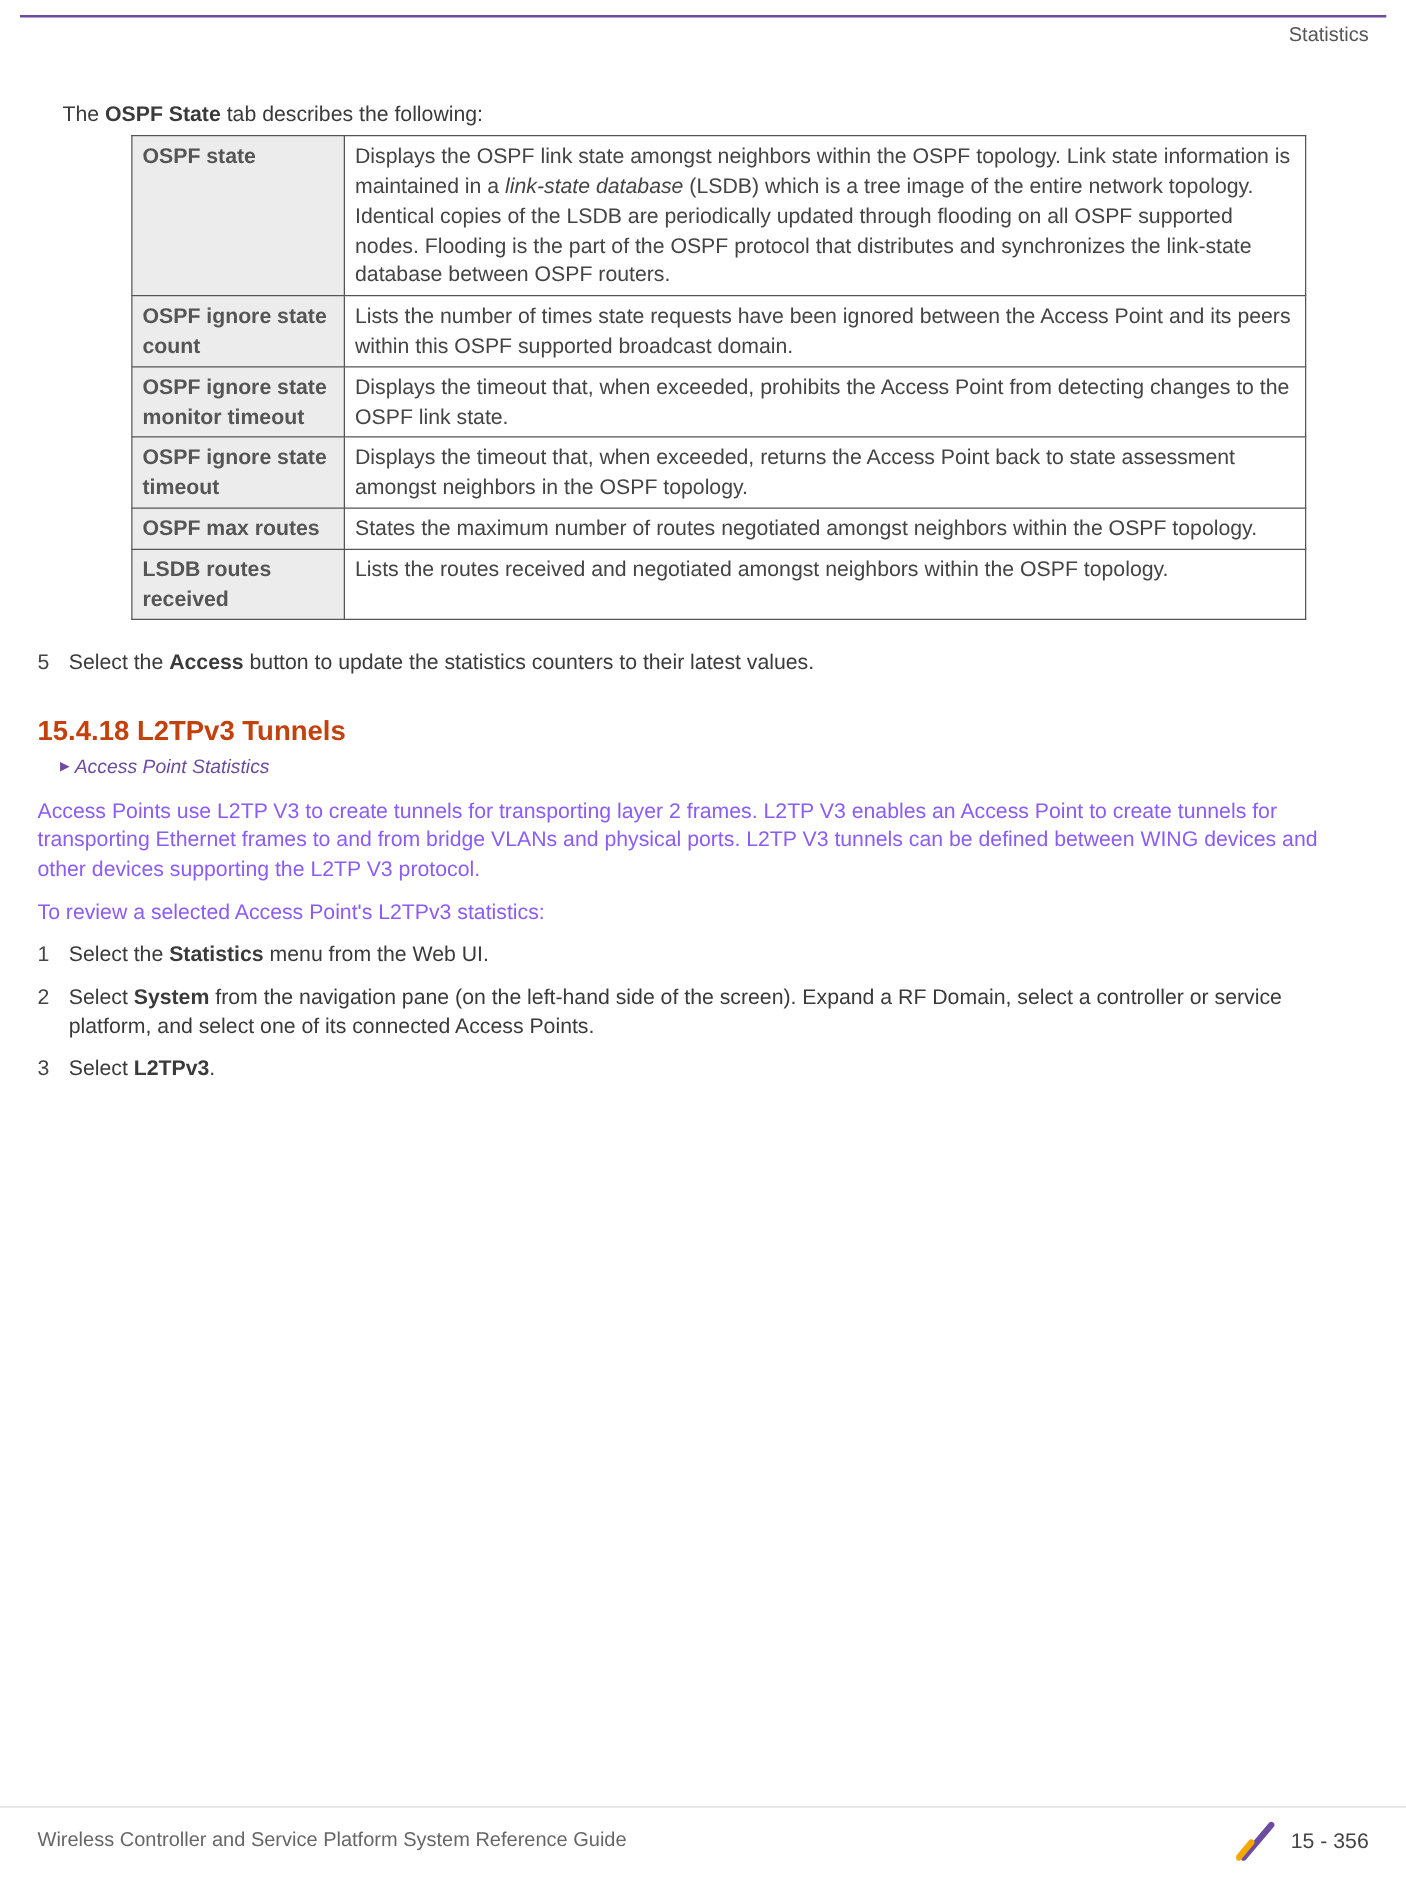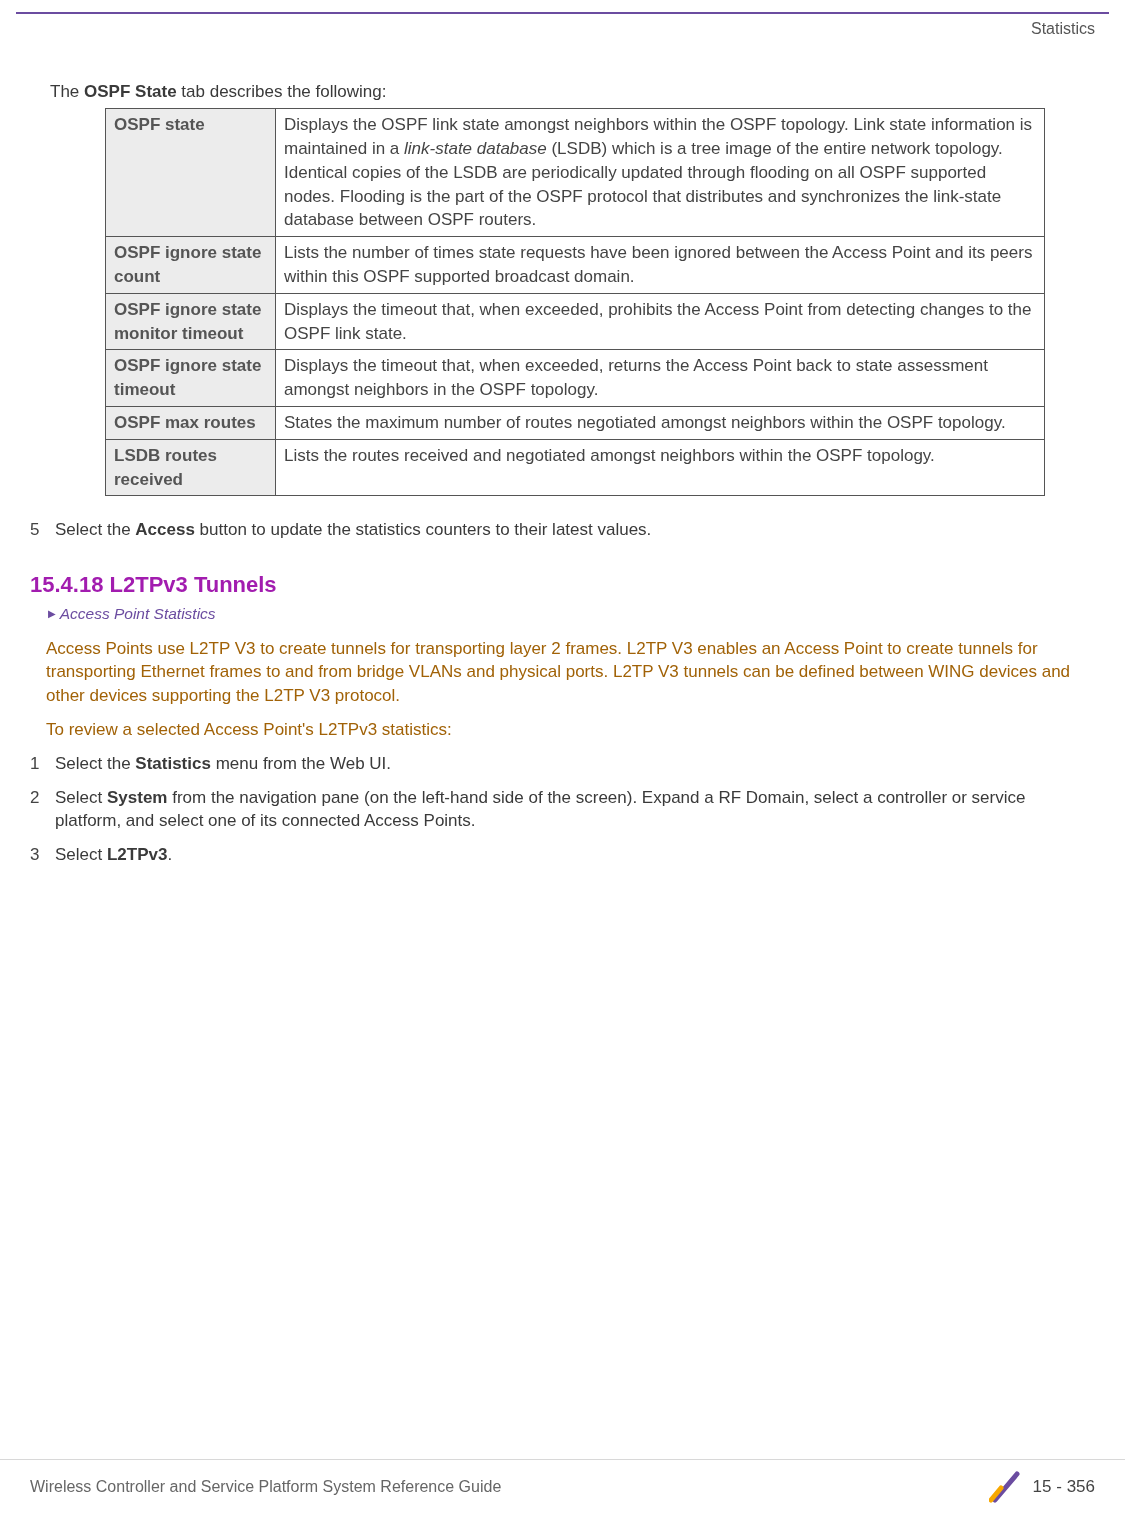--- a/index.html
+++ b/index.html
@@ -61,21 +61,21 @@
     margin: 10px 0;
   }
   .numitem .num {
     width: 25px;
     flex-shrink: 0;
     color: #444;
   }
   .numitem .txt { flex: 1; }
   .bold-inline { font-weight: 600; color: #3a3a3a; }
   h2.section {
-    color: #a21caf;
+    color: #c2410c;
     font-weight: 700;
     font-size: 22px;
     margin-top: 28px;
     margin-bottom: 2px;
   }
   .crumb {
     color: #6b4ca0;
     font-style: italic;
     font-size: 15.5px;
     margin-left: 18px;
@@ -83,29 +83,29 @@
     display: flex;
     align-items: center;
     gap: 2px;
   }
   .crumb .tri {
     font-style: normal;
     font-size: 10px;
     margin-right: 2px;
   }
   p.body {
-    margin: 10px 16px;
-    color: #a16207;
+    margin: 10px 0;
+    color: #8b5cf6;
   }
   .footer {
     border-top: 1px solid #d8d8d8;
     display: flex;
     align-items: center;
     justify-content: space-between;
-    padding: 10px 30px 14px 30px;
+    padding: 10px 30px 28px 30px;
     margin-top: auto;
   }
   .footer-left {
     color: #666;
     font-size: 16px;
   }
   .footer-right {
     display: flex;
     align-items: center;
     gap: 10px;

